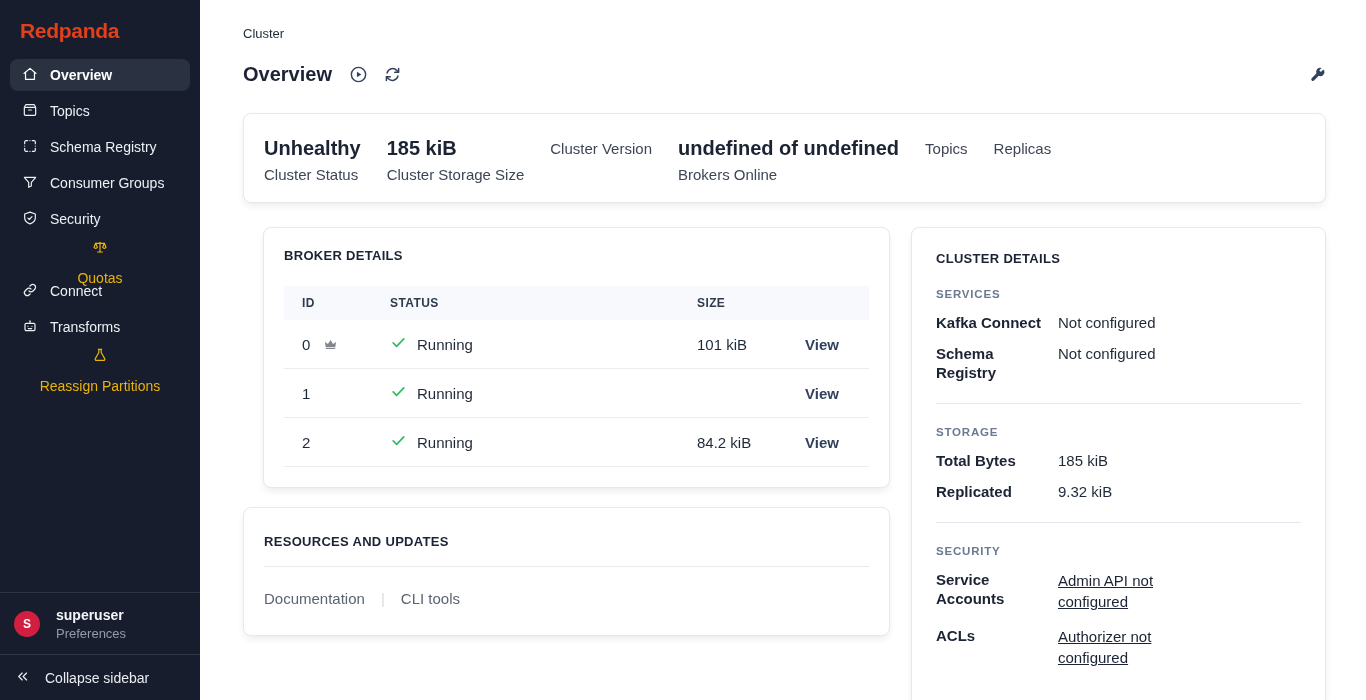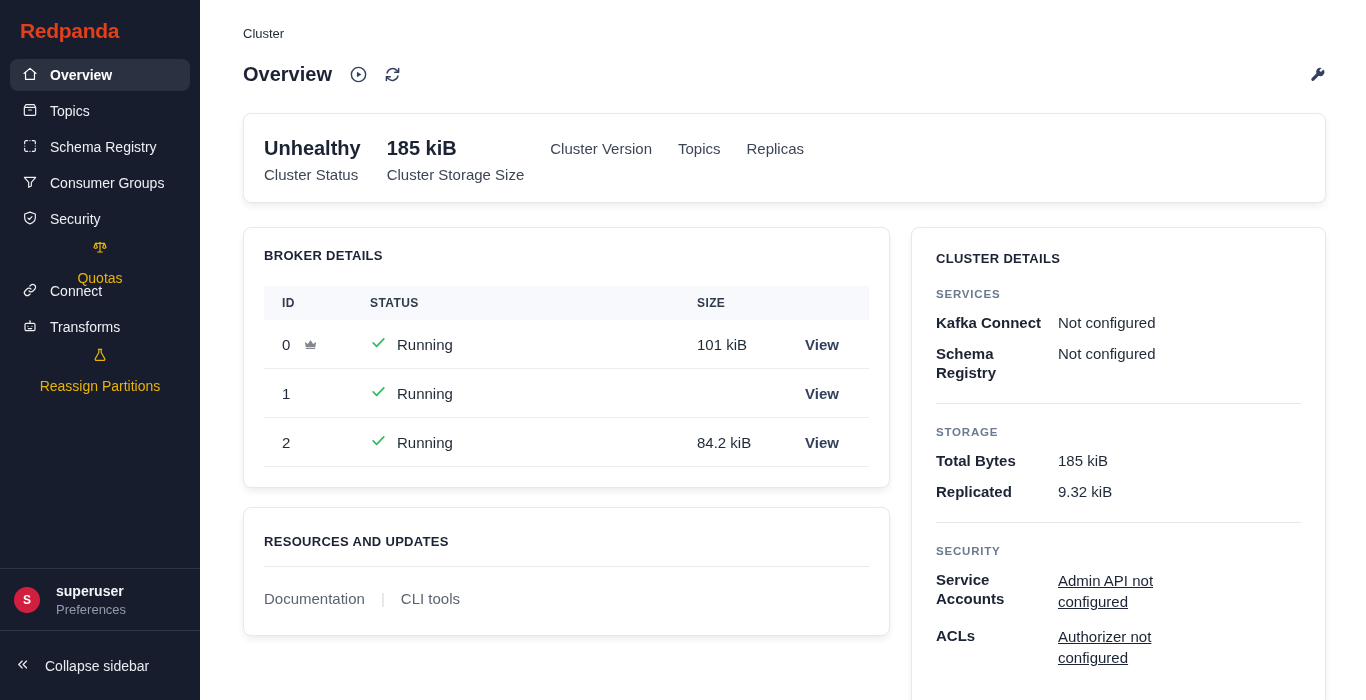--- a/index.html
+++ b/index.html
@@ -37,21 +37,21 @@
   }
   .avatar {
     width: 26px; height: 26px; border-radius: 50%;
     background: #D21F3F; color: #fff; font-size: 12px; font-weight: 600;
     display: flex; align-items: center; justify-content: center; flex-shrink: 0;
   }
   .user-name { font-size: 14px; font-weight: 600; color: #F3F5F8; line-height: 18px; }
   .user-pref { font-size: 13px; color: #939BAB; margin-top: 2px; cursor: pointer; }
   .collapse {
     border-top: 1px solid rgba(255,255,255,0.10);
-    height: 70px; padding: 0 15px; display: flex; align-items: center; gap: 15px;
+    height: 46px; padding: 0 15px; display: flex; align-items: center; gap: 15px;
     color: #E8EBF0; font-size: 14px; cursor: pointer;
   }
   .collapse svg { width: 15px; height: 15px; }
   
   .main { flex: 1; padding: 26px 40px 0 43px; overflow: hidden; }
   .breadcrumb { font-size: 13px; color: #1F2937; margin-bottom: 22px; cursor: pointer; width: fit-content; }
   .title-row { display: flex; align-items: center; gap: 15px; margin-bottom: 27px; }
   .page-title { font-size: 20px; font-weight: 700; color: #1B2334; margin-right: 2px; }
   .icon-btn { background: none; border: none; padding: 0; color: #33415C; cursor: pointer; display: flex; align-items: center; }
   .icon-btn svg { width: 19px; height: 19px; }
@@ -65,21 +65,21 @@
   .stats-card { padding: 21px 20px 19px; display: flex; gap: 26px; margin-bottom: 24px; }
   .stat { display: flex; flex-direction: column; }
   .stat-value { font-size: 20px; font-weight: 600; color: #1B2334; line-height: 26px; white-space: nowrap; }
   .stat-value:empty { display: none; }
   .stat-label { font-size: 15px; color: #3D4656; margin-top: 5px; white-space: nowrap; }
   
   .columns { display: flex; gap: 21px; align-items: flex-start; }
   .left-col { width: 647px; flex-shrink: 0; display: flex; flex-direction: column; gap: 19px; }
   .right-col { flex: 1; }
   .card-heading { font-size: 13px; font-weight: 700; letter-spacing: 0.3px; color: #1B2334; }
-  .broker-card { padding: 20px; }
+  .broker-card { padding: 20px; margin-left: 20px; }
   table { width: 100%; border-collapse: collapse; margin-top: 23px; table-layout: fixed; font-size: 15px; }
   thead th {
     background: #F7F9FC; text-align: left; font-size: 12px; font-weight: 700;
     color: #2F3A4D; letter-spacing: 0.4px; padding: 10px 0 10px 18px;
   }
   tbody td { border-bottom: 1px solid #EAECF0; padding: 14px 0 14px 18px; color: #1F2937; height: 46px; }
   .id-cell-inner { display: flex; align-items: center; gap: 13px; }
   .status-cell-inner { display: flex; align-items: center; gap: 10px; }
   .status-cell-inner svg { width: 17px; height: 17px; }
   .crown svg { width: 15px; height: 15px; display: block; }
@@ -234,20 +234,24 @@
     </div>
     <div class="stat">
       <div class="stat-value">185 kiB</div>
       <div class="stat-label">Cluster Storage Size</div>
     </div>
     <div class="stat">
 
       <div class="stat-label">Cluster Version</div>
     </div>
     <div class="stat">
+      <div class="stat-value">undefined of undefined</div>
+      <div class="stat-label">Brokers Online</div>
+    </div>
+    <div class="stat">
 
       <div class="stat-label">Topics</div>
     </div>
     <div class="stat">
 
       <div class="stat-label">Replicas</div>
     </div>
   </section>
 
   <div class="columns">

